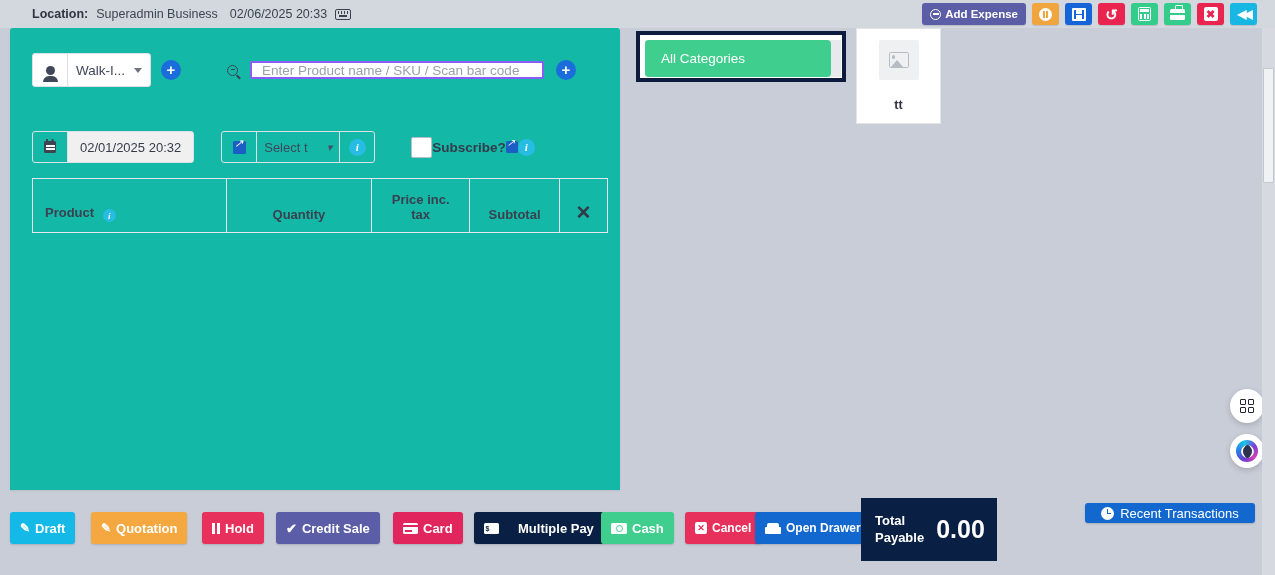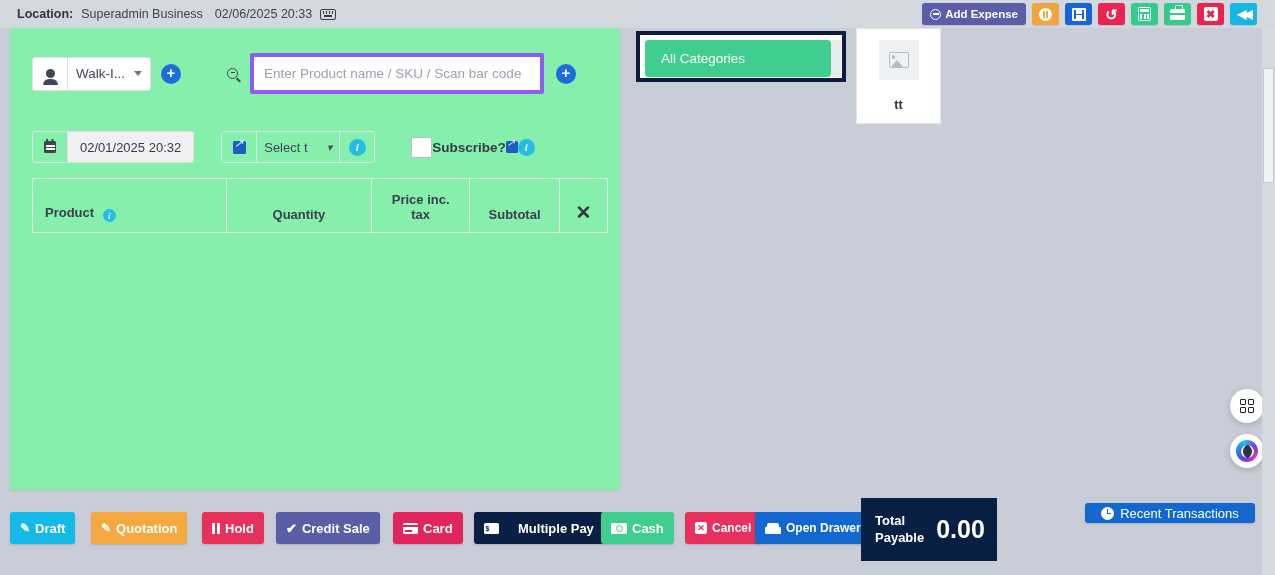--- a/index.html
+++ b/index.html
@@ -10,21 +10,21 @@
     background:#c9cdd7;
     overflow:hidden;
     position:relative;
   }
 
   
   #location-bar{
     position:absolute; left:0; top:0; width:1275px; height:28px;
     background:#d3d7de;
     display:flex; align-items:center;
-    padding-left:17px;
+    padding-left:32px;
     font-size:12.5px; color:#3b4250;
   }
   #location-bar .lbl{ font-weight:bold; color:#2f3542; margin-right:8px; }
   #location-bar .biz{ margin-right:12px; color:#3d4452; }
   #location-bar .dt{ color:#3d4452; margin-right:8px; }
   .kbd-icon{
     display:inline-block; width:16px; height:11px;
     border:1.6px solid #3a4050; border-radius:2px;
     position:relative; background:#d3d7de;
   }
@@ -76,21 +76,21 @@
     background:repeating-linear-gradient(to right,#fff 0 2px,transparent 2px 3.6px);}
   .ic-briefcase{width:15px;height:11px;background:#fff;border-radius:1.5px;position:relative;}
   .ic-briefcase::before{content:"";position:absolute;left:4.5px;top:-3.5px;width:6px;height:3.5px;border:1.6px solid #fff;border-bottom:none;border-radius:1.5px 1.5px 0 0;}
   .ic-briefcase::after{content:"";position:absolute;left:0;top:4.5px;width:15px;height:1.6px;background:#34cc8a;}
   .ic-xbox{width:14px;height:14px;background:#fff;border-radius:2px;color:#e8244f;font-size:11px;font-weight:bold;display:flex;align-items:center;justify-content:center;line-height:1;}
   .ic-rewind{color:#fff;font-size:12px;letter-spacing:-3px;font-weight:bold;}
 
   
   #pos-panel{
     position:absolute; left:10px; top:28px; width:610px; height:462px;
-    background:#86efac; border-radius:3px 3px 0 0;
+    background:#14b8a6; border-radius:3px 3px 0 0;
     box-shadow:0 1px 2px rgba(0,0,0,.08);
     overflow:hidden;
   }
 
   .row1{ position:absolute; left:22px; top:25px; display:flex; align-items:center; }
   .inp-group{ display:flex; align-items:center; border:1px solid #dde0e5; border-radius:3px; height:34px; background:#fff;}
   .ig-addon{
     width:35px; height:100%; display:flex; align-items:center; justify-content:center;
     border-right:1px solid #dde0e5; color:#4a5160;
   }
@@ -107,21 +107,21 @@
     display:flex;align-items:center;justify-content:center;color:#fff;
     font-size:15px;line-height:0;font-weight:bold;cursor:pointer;
   }
   .plus-circ span{ display:block; margin-top:-1px;}
 
   .searchbox{ margin-left:46px; display:flex; align-items:center;}
   .mag{ width:11px;height:11px;border:1.8px solid #3d4452;border-radius:50%;position:relative;}
   .mag::after{content:"";position:absolute;right:-4px;bottom:-3px;width:5px;height:1.8px;background:#3d4452;transform:rotate(45deg);}
   .mag::before{content:"";position:absolute;left:2.5px;top:3px;width:4px;height:1.2px;background:#3d4452;}
   #product-search{
-    width:294px;height:41px;border:4px solid #8b5cf6;border-radius:2px;
+    width:294px;height:18px;border:2px solid #8b5cf6;border-radius:2px;
     padding:0 10px;font-size:13.5px;color:#31384a;outline:none;
     font-family:"Liberation Sans", sans-serif; background:#fff;
   }
   #product-search::placeholder{ color:#9aa1ad; }
 
   .row2{ position:absolute; left:22px; top:103px; display:flex; align-items:center; }
   .date-group{ display:flex; align-items:center; border:1px solid #dde0e5; border-radius:3px; height:32px;}
   .cal-ic{ width:12px;height:12px;background:#3d4452;border-radius:1.5px;position:relative;}
   .cal-ic::before{content:"";position:absolute;left:1.5px;top:-2.4px;width:2px;height:3px;background:#3d4452;box-shadow:5.5px 0 0 #3d4452;}
   .cal-ic::after{content:"";position:absolute;left:1.5px;top:4px;right:1.5px;height:1.5px;background:#fff;box-shadow:0 3px 0 #fff;}

